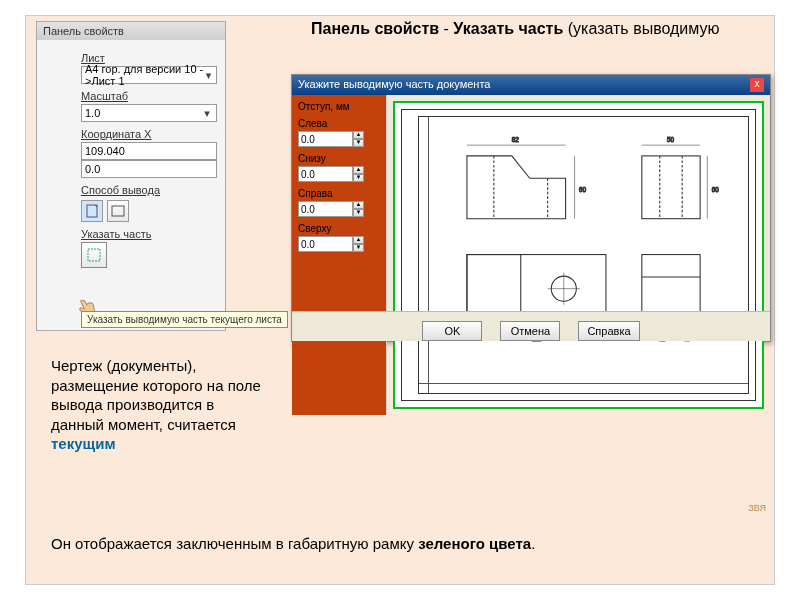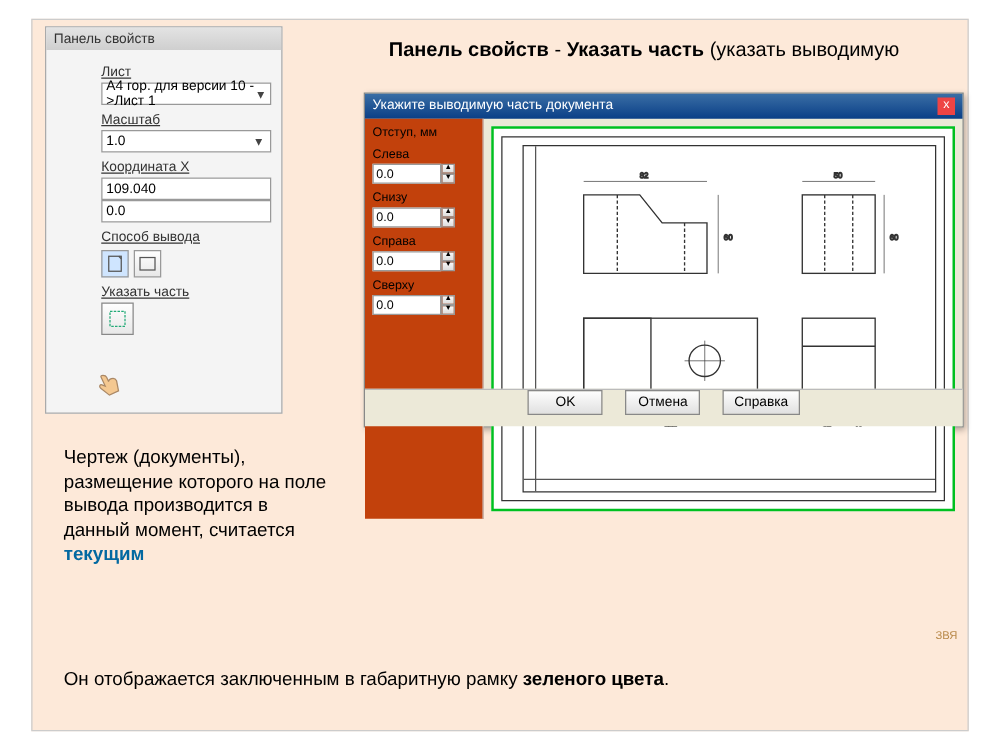--- a/index.html
+++ b/index.html
@@ -65,21 +65,21 @@
   }
   .tooltip {
     position:absolute; left: 55px; top: 295px;
     background: #ffffe1; border: 1px solid #888;
     padding: 2px 5px; font-size: 10px; color:#333;
     white-space: nowrap;
   }
   .head-text {
     position:absolute; left: 285px; top: 3px;
     font-size: 16px; color: #000;
-    width: 440px; line-height: 1.3; margin-top: 12px;
+    width: 440px; line-height: 1.3;
   }
   .head-text b { font-weight: bold; }
   .dialog {
     position:absolute; left: 265px; top: 58px;
     width: 480px; height: 268px;
     background: #ece9d8; border: 1px solid #888;
     box-shadow: 2px 2px 5px rgba(0,0,0,0.3);
   }
   .dlg-title {
     background: linear-gradient(#3a6ea5,#0a3f87);
@@ -121,21 +121,21 @@
     display:flex; align-items:center; justify-content:center;
   }
   .bottombar {
     position:absolute; left:0; bottom:0; right:0; height:10px;
     border-top:1px solid #555; font-size:5px; color:#555;
     padding-left:2px;
   }
   .views { position:absolute; left:30px; top:12px; right:12px; bottom:18px; }
   .dlg-btns {
     position:absolute; left:0; right:0; bottom:0; height:30px;
-    display:flex; align-items:flex-start; justify-content:center; gap:18px;
+    display:flex; align-items:flex-end; justify-content:center; gap:18px;
     border-top:1px solid #bbb; background:#ece9d8;
   }
   .dlg-btn {
     min-width:60px; height:20px; border:1px solid #888;
     background:linear-gradient(#fefefe,#e0e0e0);
     font-size:11px; cursor:pointer;
     display:flex; align-items:center; justify-content:center;
     padding:0 8px;
   }
   .desc1 {
@@ -199,20 +199,21 @@
             <rect x="2" y="2" width="12" height="12" fill="none" stroke="#2a7" stroke-dasharray="2,1"></rect>
           </svg>
       </div>
     </div>
   </div>
 
   <svg class="cursor-hand" viewBox="0 0 24 24">
       <path d="M10 4 L10 12 L8 10 C7 9 5 10 6 12 L10 20 L18 20 L20 12 C20 8 14 8 14 10 L14 6 C14 4 10 2 10 4 Z" fill="#f4c891" stroke="#a86"></path>
     </svg>
 
+  <div class="tooltip">Указать выводимую часть текущего листа</div>
 
   <div class="head-text">
     <b>Панель свойств</b><span> - </span><b>Указать часть</b><span> (указать выводимую</span>
   </div>
 
   <div class="dialog">
     <div class="dlg-title">
       <span>Укажите выводимую часть документа</span>
       <span class="dlg-close">x</span>
     </div>

